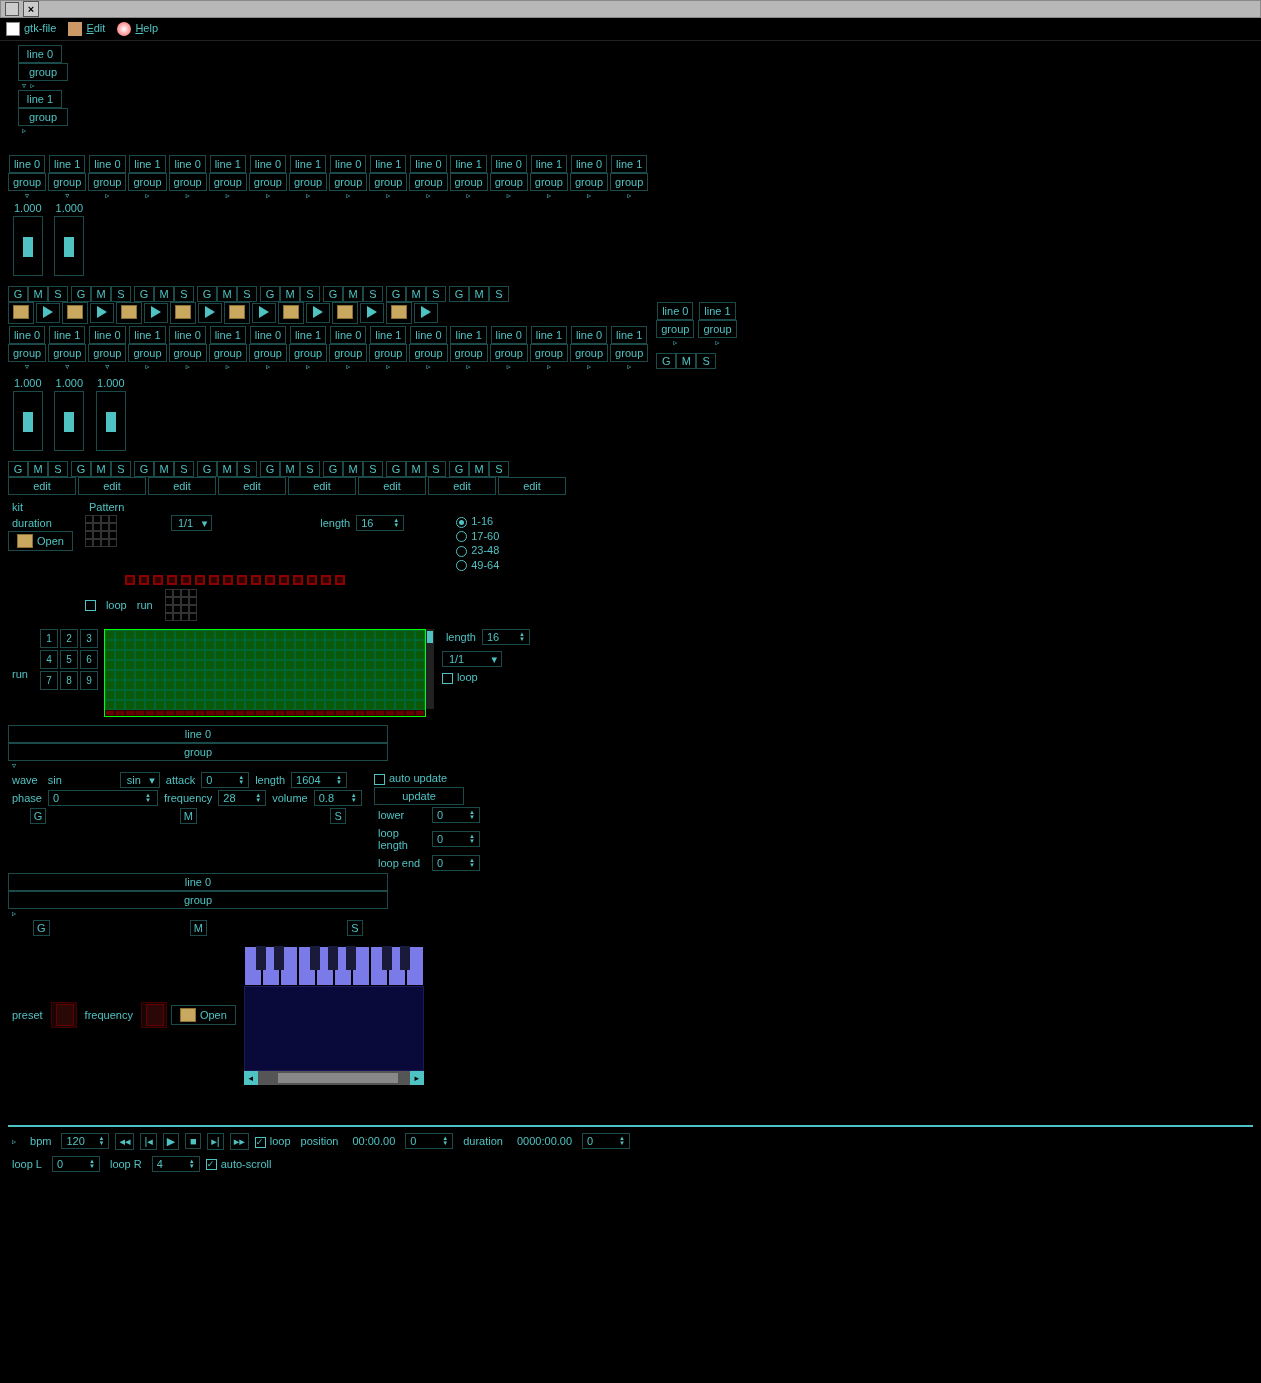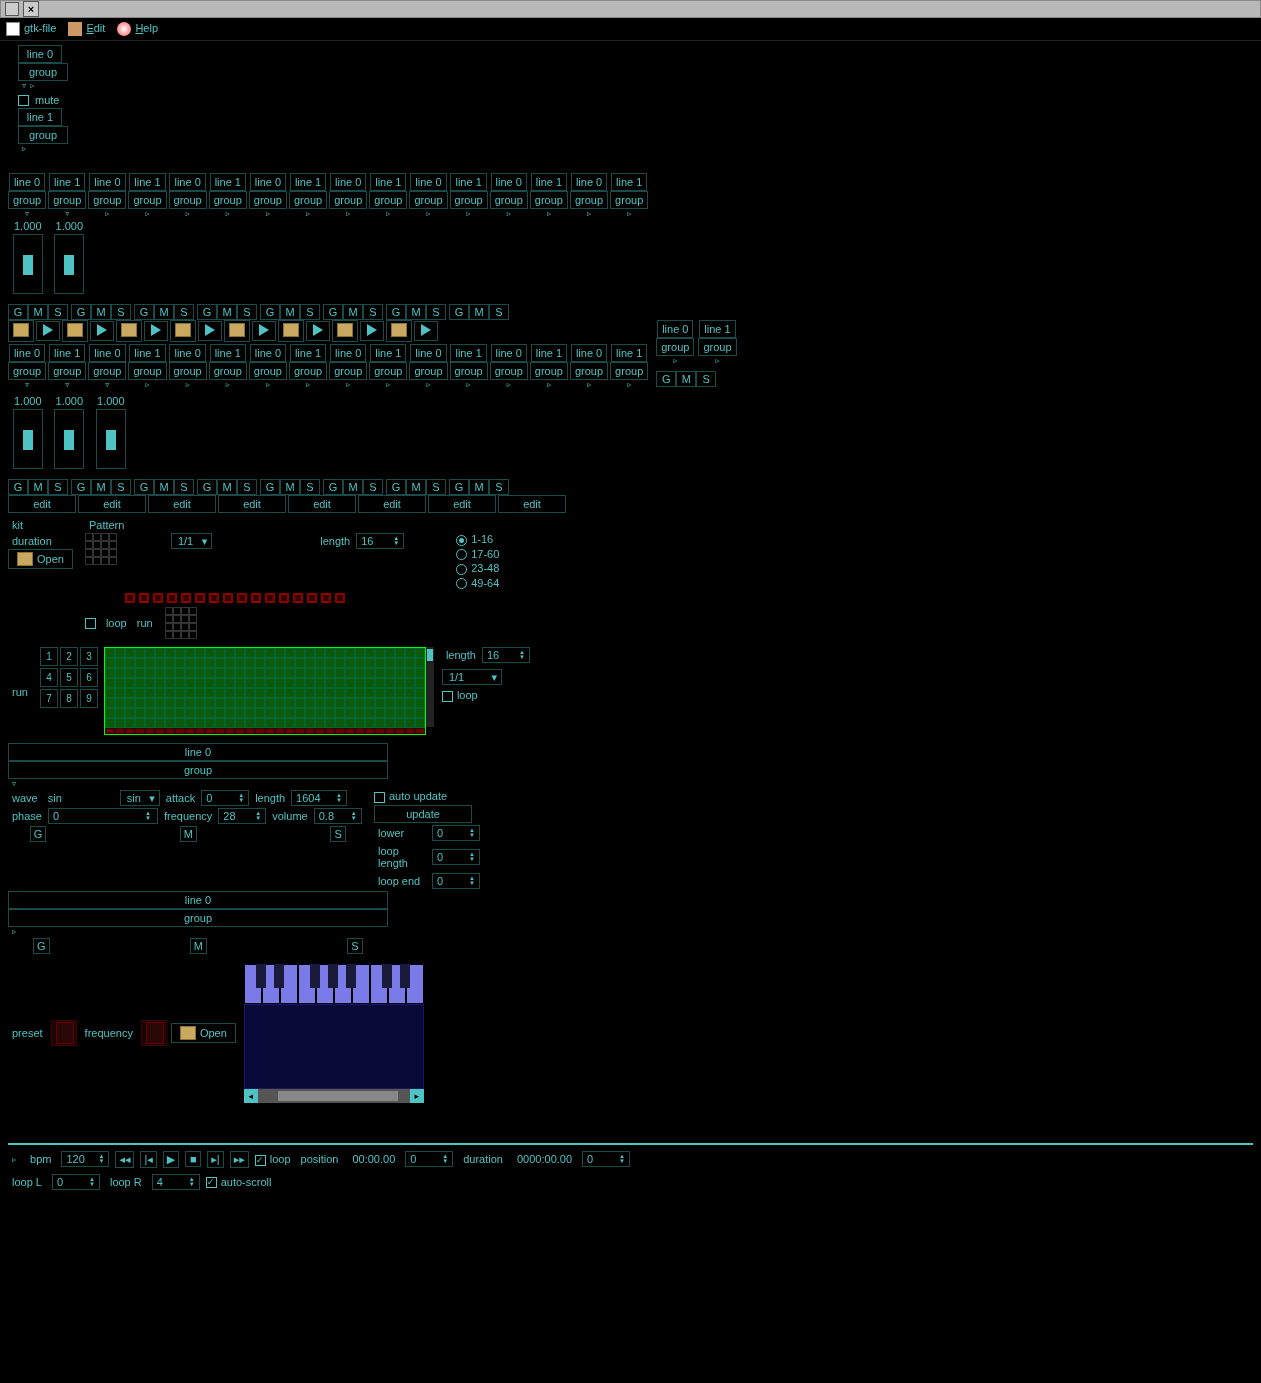--- a/index.html
+++ b/index.html
@@ -85,24 +85,20 @@
     <span><span class="under">H</span>elp</span>
   </div>
 </div>
 
 <div class="main">
 
   <div style="margin-left:10px;">
     <div class="cell" style="width:44px;">line 0</div>
     <div class="cell" style="width:50px;">group</div>
     <div class="expander">▿ &nbsp;▹</div>
-    <div class="row" style="margin-top:4px;">
-      <span class="chk"></span>
-      <span>mute</span>
-    </div>
     <div class="cell" style="width:44px;">line 1</div>
     <div class="cell" style="width:50px;">group</div>
     <div class="expander">▹</div>
   </div>
 
   <div class="linecolumns" id="cols1" style="margin-top:20px;">
       <div class="linecol">
         <div class="cell sm">line 0</div>
         <div class="cell sm">group</div>
         <div class="expander">▿</div>
@@ -903,21 +899,21 @@
           </div>
       </div>
       <div class="row" style="gap:90px;margin-top:2px;justify-content:space-around;width:360px;">
         <div class="cell tiny">G</div>
         <div class="cell tiny">M</div>
         <div class="cell tiny">S</div>
       </div>
     </div>
     <div>
       <label><span class="chk"></span><span>auto update</span></label>
-      <div class="btn" style="width:98px;text-align:center;margin-top:2px;">update</div>
+      <div class="btn" style="width:90px;text-align:center;margin-top:2px;">update</div>
       <div class="row" style="margin-top:2px;">
           <span class="lbl" style="width:56px;">lower</span>
           <div class="spin">
             <input value="0" style="">
             <div class="arrows">
               <span>▲</span>
               <span>▼</span>
             </div>
           </div>
         </div>

